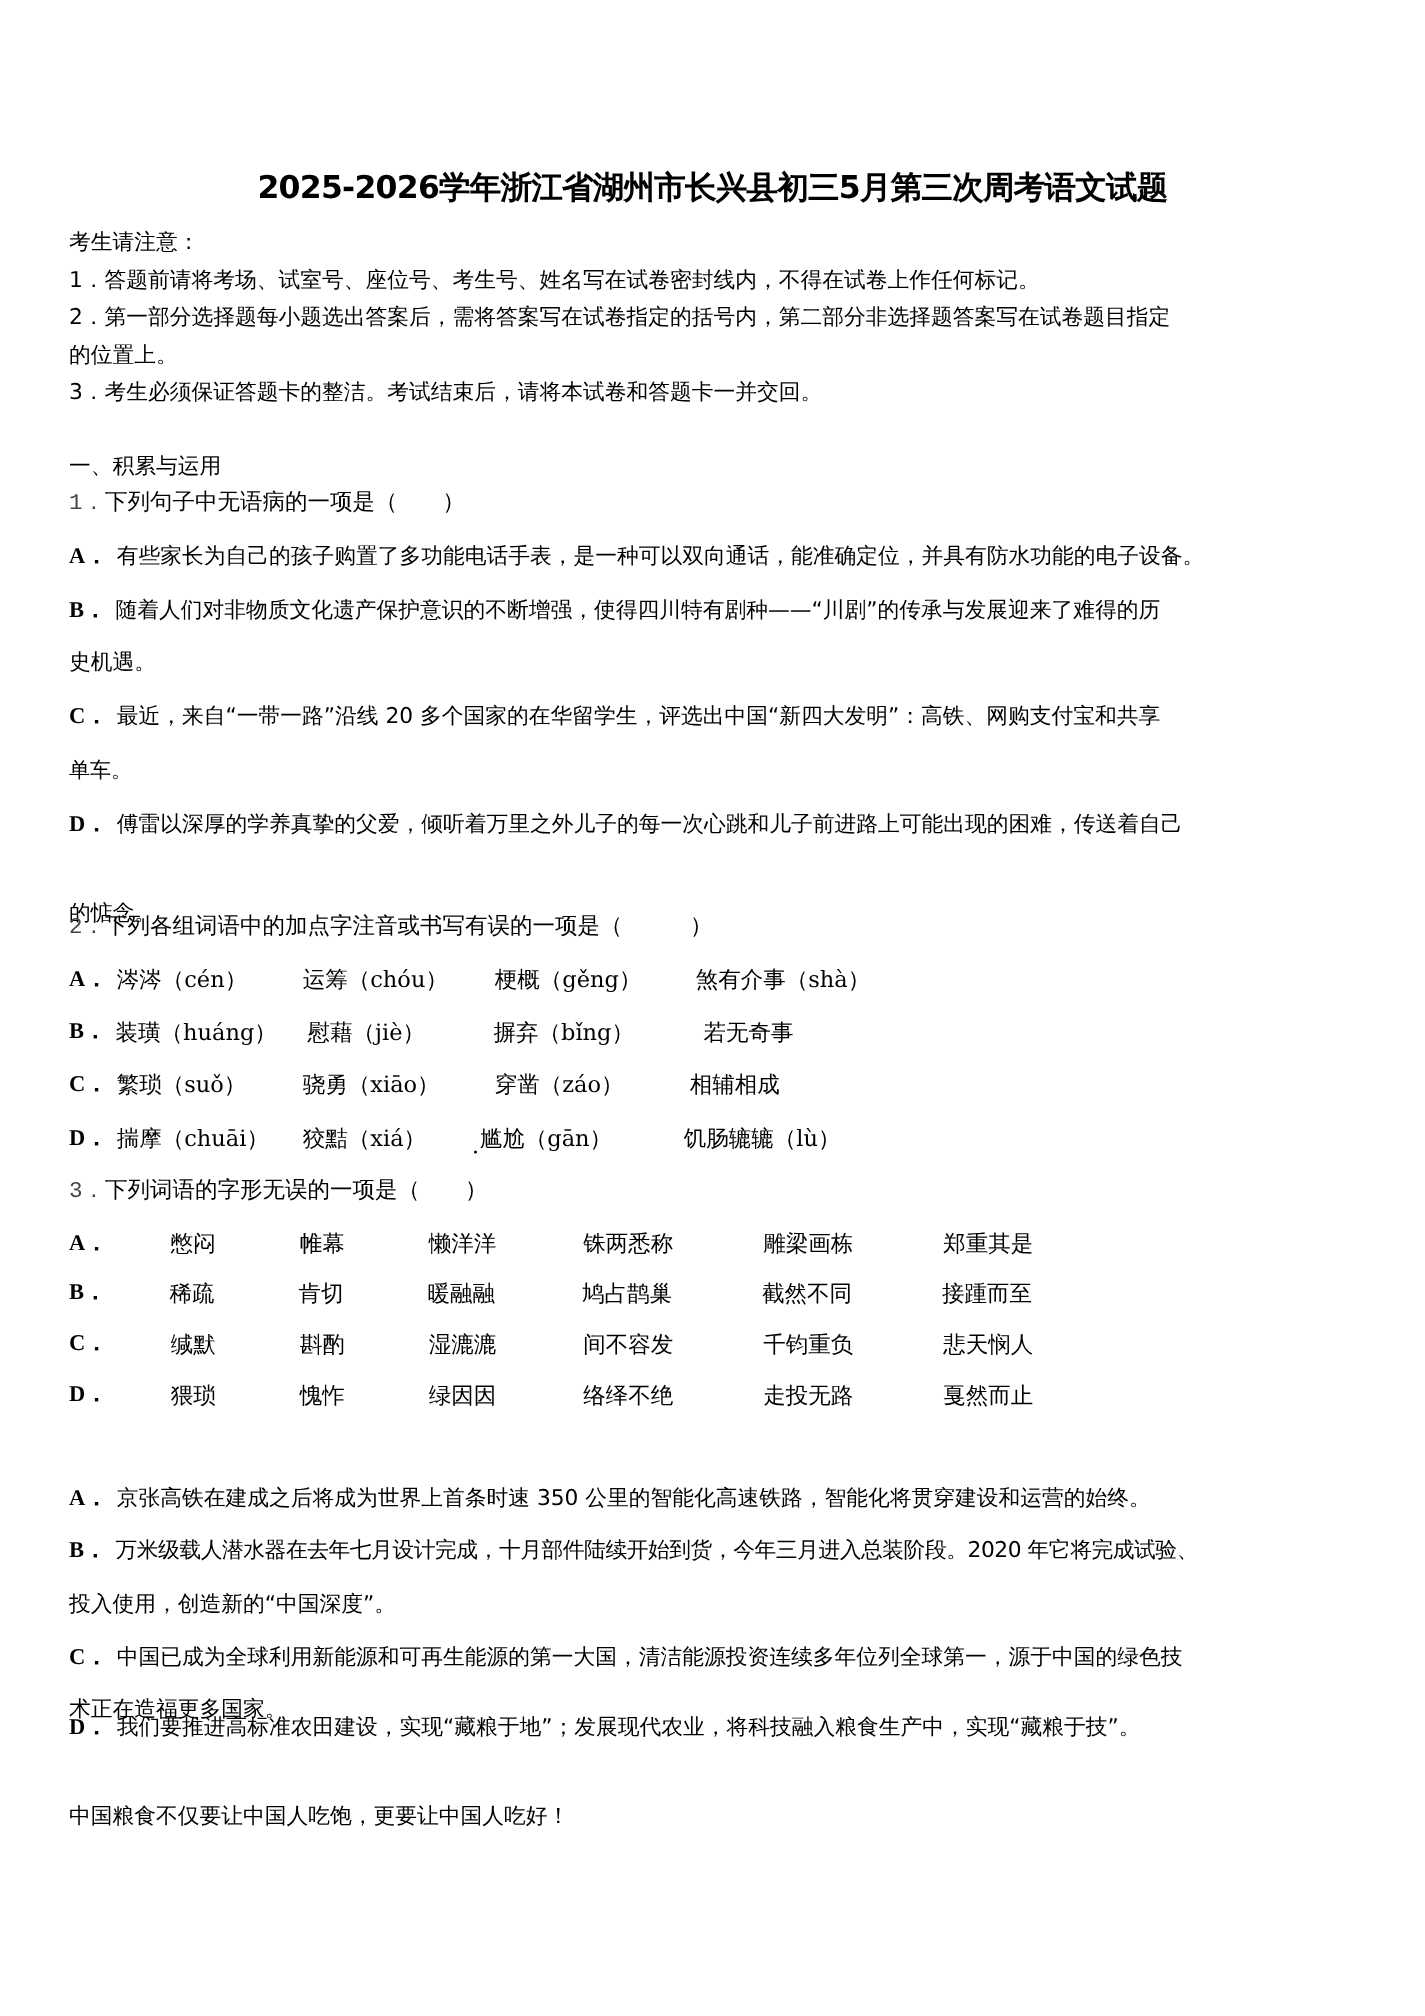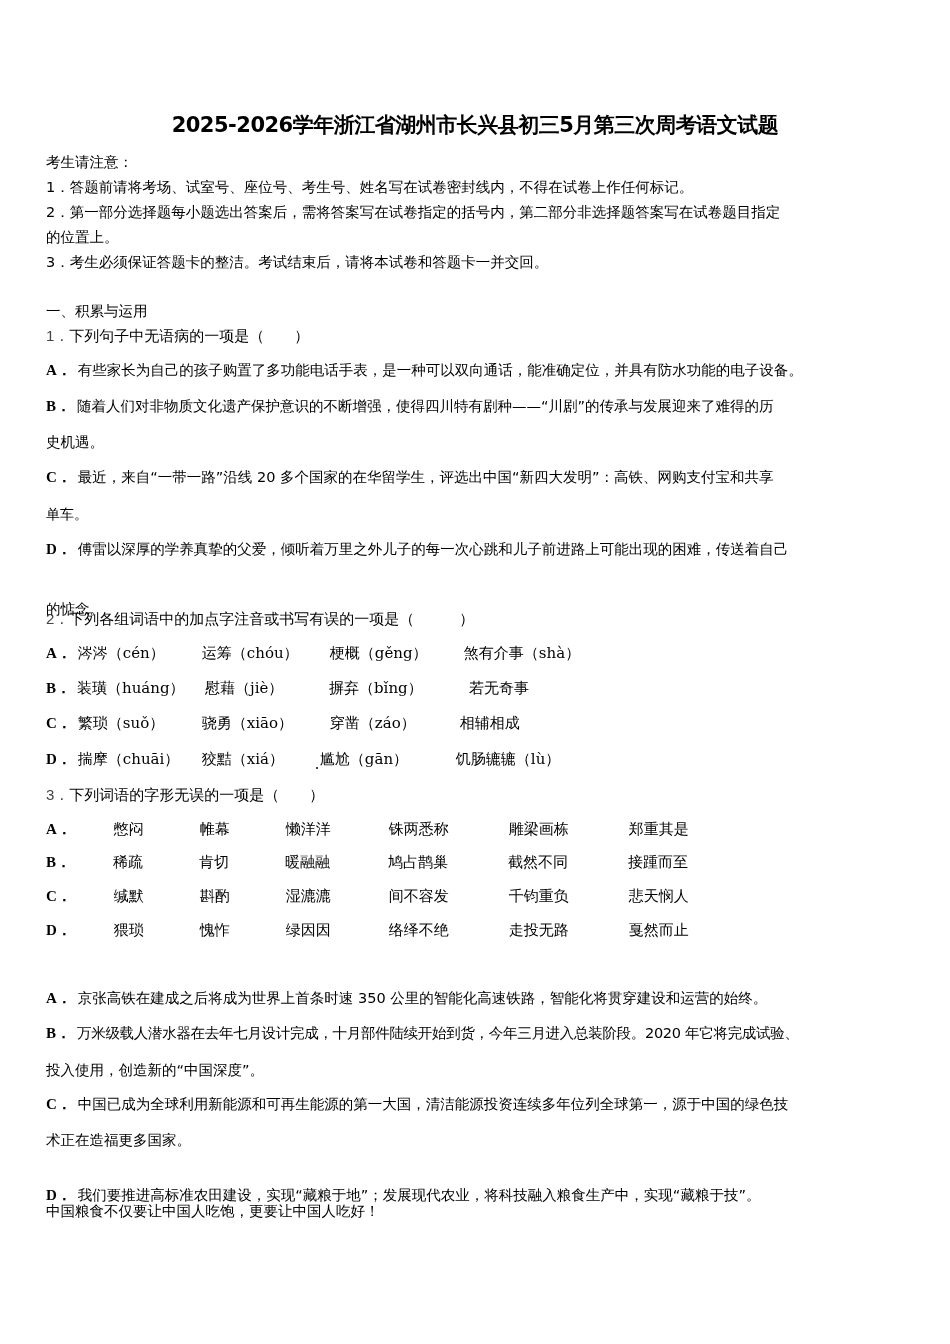--- a/index.html
+++ b/index.html
@@ -33,21 +33,21 @@
       line-height: 28px;
     }
     .line {
       position: absolute;
       left: 46px;
       font-size: 15px;
       line-height: 22px;
       white-space: nowrap;
     }
     .notice { font-family: "DejaVu Sans", "Liberation Sans", sans-serif; font-size: 14.5px; }
-    .qnum { font-family: Liberation Sans, sans-serif; }
+    .qnum { font-family: Liberation Mono, monospace; }
     .qnum .n { color: #444; font-weight: normal; }
     .opt-letter { font-weight: bold; font-family: "Liberation Serif", serif; margin-right: 6px; }
     .cols { display: flex; }
     .cols .cell { display: inline-block; }
     .q2 .c1 { width: 124px; }
     .q2 .c2 { width: 128px; }
     .q2 .c3 { width: 134px; }
     .q3 .cell { width: 84px; margin-left: 36px; }
     .dot-mark { position: relative; }
     .dot-mark::before {
@@ -169,18 +169,18 @@
     <span class="opt-letter">A．</span><span style="font-family:'DejaVu Sans',sans-serif;font-size:14.5px;">京张高铁在建成之后将成为世界上首条时速 350 公里的智能化高速铁路，智能化将贯穿建设和运营的始终。</span>
   </div>
   <div class="line" style="top:1022px">
     <span class="opt-letter">B．</span><span style="font-family:'DejaVu Sans',sans-serif;font-size:14.5px;letter-spacing:-0.3px;">万米级载人潜水器在去年七月设计完成，十月部件陆续开始到货，今年三月进入总装阶段。2020 年它将完成试验、</span>
   </div>
   <div class="line" style="top:1059px;font-family:'DejaVu Sans',sans-serif;font-size:14.5px;">投入使用，创造新的“中国深度”。</div>
   <div class="line" style="top:1093px">
     <span class="opt-letter">C．</span><span style="font-family:'DejaVu Sans',sans-serif;font-size:14.5px;">中国已成为全球利用新能源和可再生能源的第一大国，清洁能源投资连续多年位列全球第一，源于中国的绿色技</span>
   </div>
   <div class="line" style="top:1129px;font-family:'DejaVu Sans',sans-serif;font-size:14.5px;">术正在造福更多国家。</div>
-  <div class="line" style="top:1184px">
+  <div class="line" style="top:1140px">
     <span class="opt-letter">D．</span><span style="font-family:'DejaVu Sans',sans-serif;font-size:14.5px;">我们要推进高标准农田建设，实现“藏粮于地”；发展现代农业，将科技融入粮食生产中，实现“藏粮于技”。</span>
   </div>
   <div class="line" style="top:1200px;font-family:'DejaVu Sans',sans-serif;font-size:14.5px;">中国粮食不仅要让中国人吃饱，更要让中国人吃好！</div>
 
 </div>
 
 </body></html>

